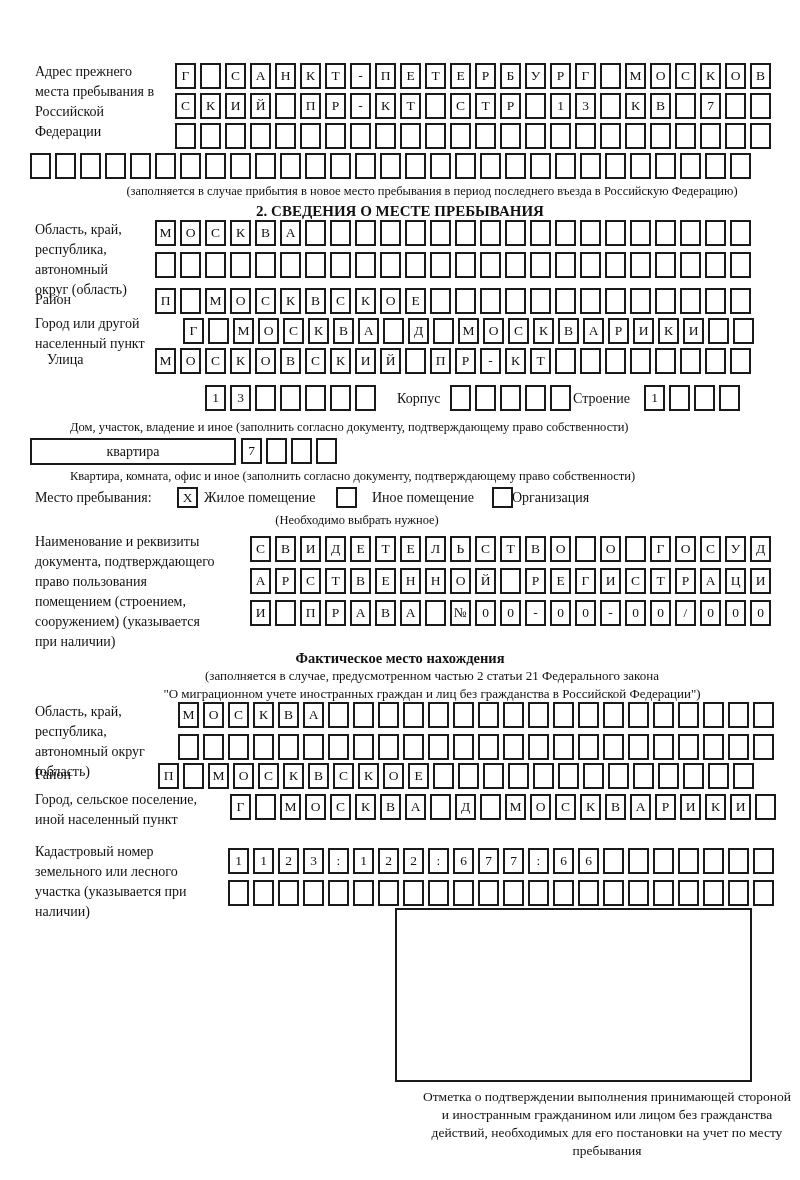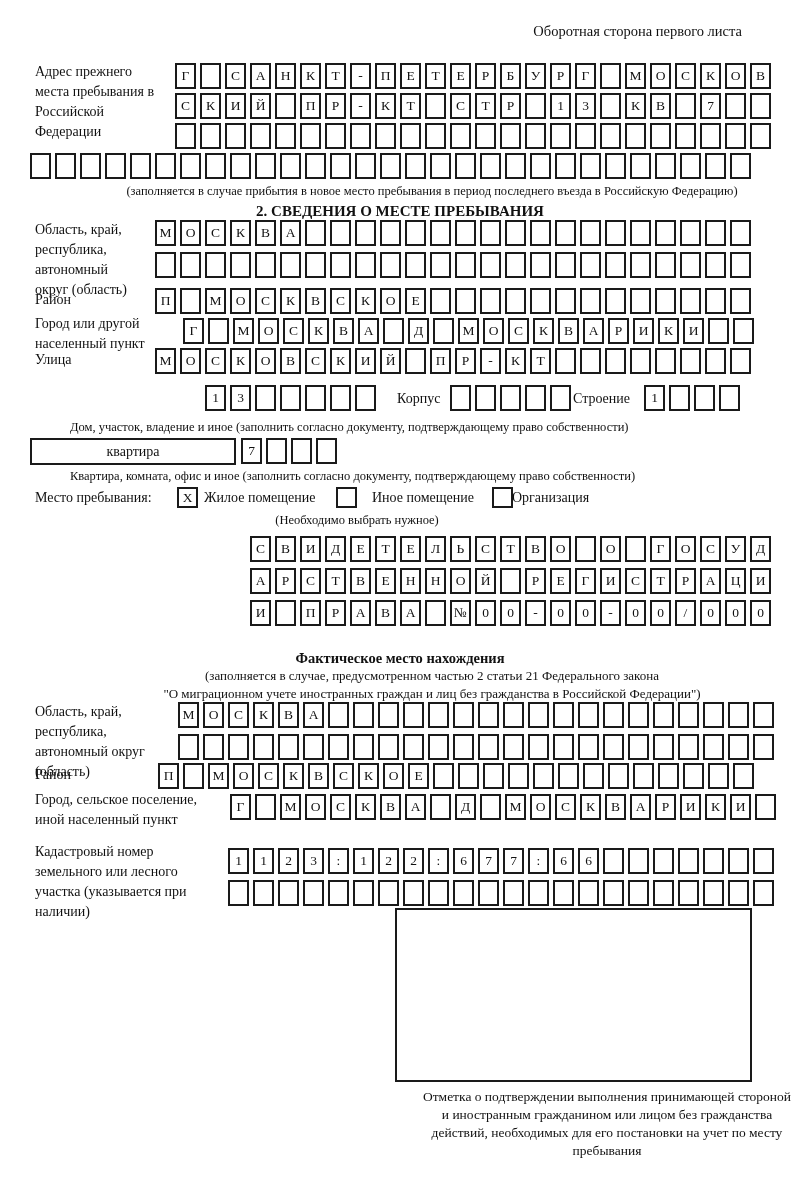--- a/index.html
+++ b/index.html
@@ -17,21 +17,20 @@
   .cap{position:absolute;font-size:12.5px;line-height:16px;color:#111;padding-left:32px;}
   .center{left:0;width:800px;text-align:center;}
   .bold{font-weight:bold;}
   .bigbox{position:absolute;border:2px solid #1a1a1a;box-sizing:border-box;background:#fff;}
 </style>
 </head>
 <body>
 
 <div id="page">
 
-  <div class="lbl" style="top:21px;right:58px;font-size:14.5px;">Оборотная сторона первого листа</div>
 
   <div class="lbl" style="left:35px;top:62px;width:125px;">Адрес прежнего места пребывания в Российской Федерации</div>
   <div class="row" style="left:175px;top:63px;">
       <span class="cell">Г</span>
       <span class="cell"></span>
       <span class="cell">С</span>
       <span class="cell">А</span>
       <span class="cell">Н</span>
       <span class="cell">К</span>
       <span class="cell">Т</span>
@@ -242,21 +241,21 @@
       <span class="cell">В</span>
       <span class="cell">А</span>
       <span class="cell">Р</span>
       <span class="cell">И</span>
       <span class="cell">К</span>
       <span class="cell">И</span>
       <span class="cell"></span>
       <span class="cell"></span>
     </div>
 
-  <div class="lbl" style="left:35px;top:350px;">Улица</div>
+  <div class="lbl" style="left:47px;top:350px;">Улица</div>
   <div class="row" style="left:155px;top:348px;">
       <span class="cell">М</span>
       <span class="cell">О</span>
       <span class="cell">С</span>
       <span class="cell">К</span>
       <span class="cell">О</span>
       <span class="cell">В</span>
       <span class="cell">С</span>
       <span class="cell">К</span>
       <span class="cell">И</span>
@@ -314,20 +313,21 @@
 
   <div class="lbl" style="left:35px;top:488px;">Место пребывания:</div>
   <div class="chk" style="left:177px;top:487px;">X</div>
   <div class="lbl" style="left:204px;top:488px;">Жилое помещение</div>
   <div class="chk" style="left:336px;top:487px;"></div>
   <div class="lbl" style="left:372px;top:488px;">Иное помещение</div>
   <div class="chk" style="left:492px;top:487px;"></div>
   <div class="lbl" style="left:512px;top:488px;">Организация</div>
   <div class="cap" style="left:75px;top:512px;width:500px;text-align:center;">(Необходимо выбрать нужное)</div>
 
+  <div class="lbl" style="left:35px;top:532px;width:190px;">Наименование и реквизиты документа, подтверждающего право пользования помещением (строением, сооружением) (указывается при наличии)</div>
   <div class="row" style="left:250px;top:536px;">
       <span class="cell">С</span>
       <span class="cell">В</span>
       <span class="cell">И</span>
       <span class="cell">Д</span>
       <span class="cell">Е</span>
       <span class="cell">Т</span>
       <span class="cell">Е</span>
       <span class="cell">Л</span>
       <span class="cell">Ь</span>

